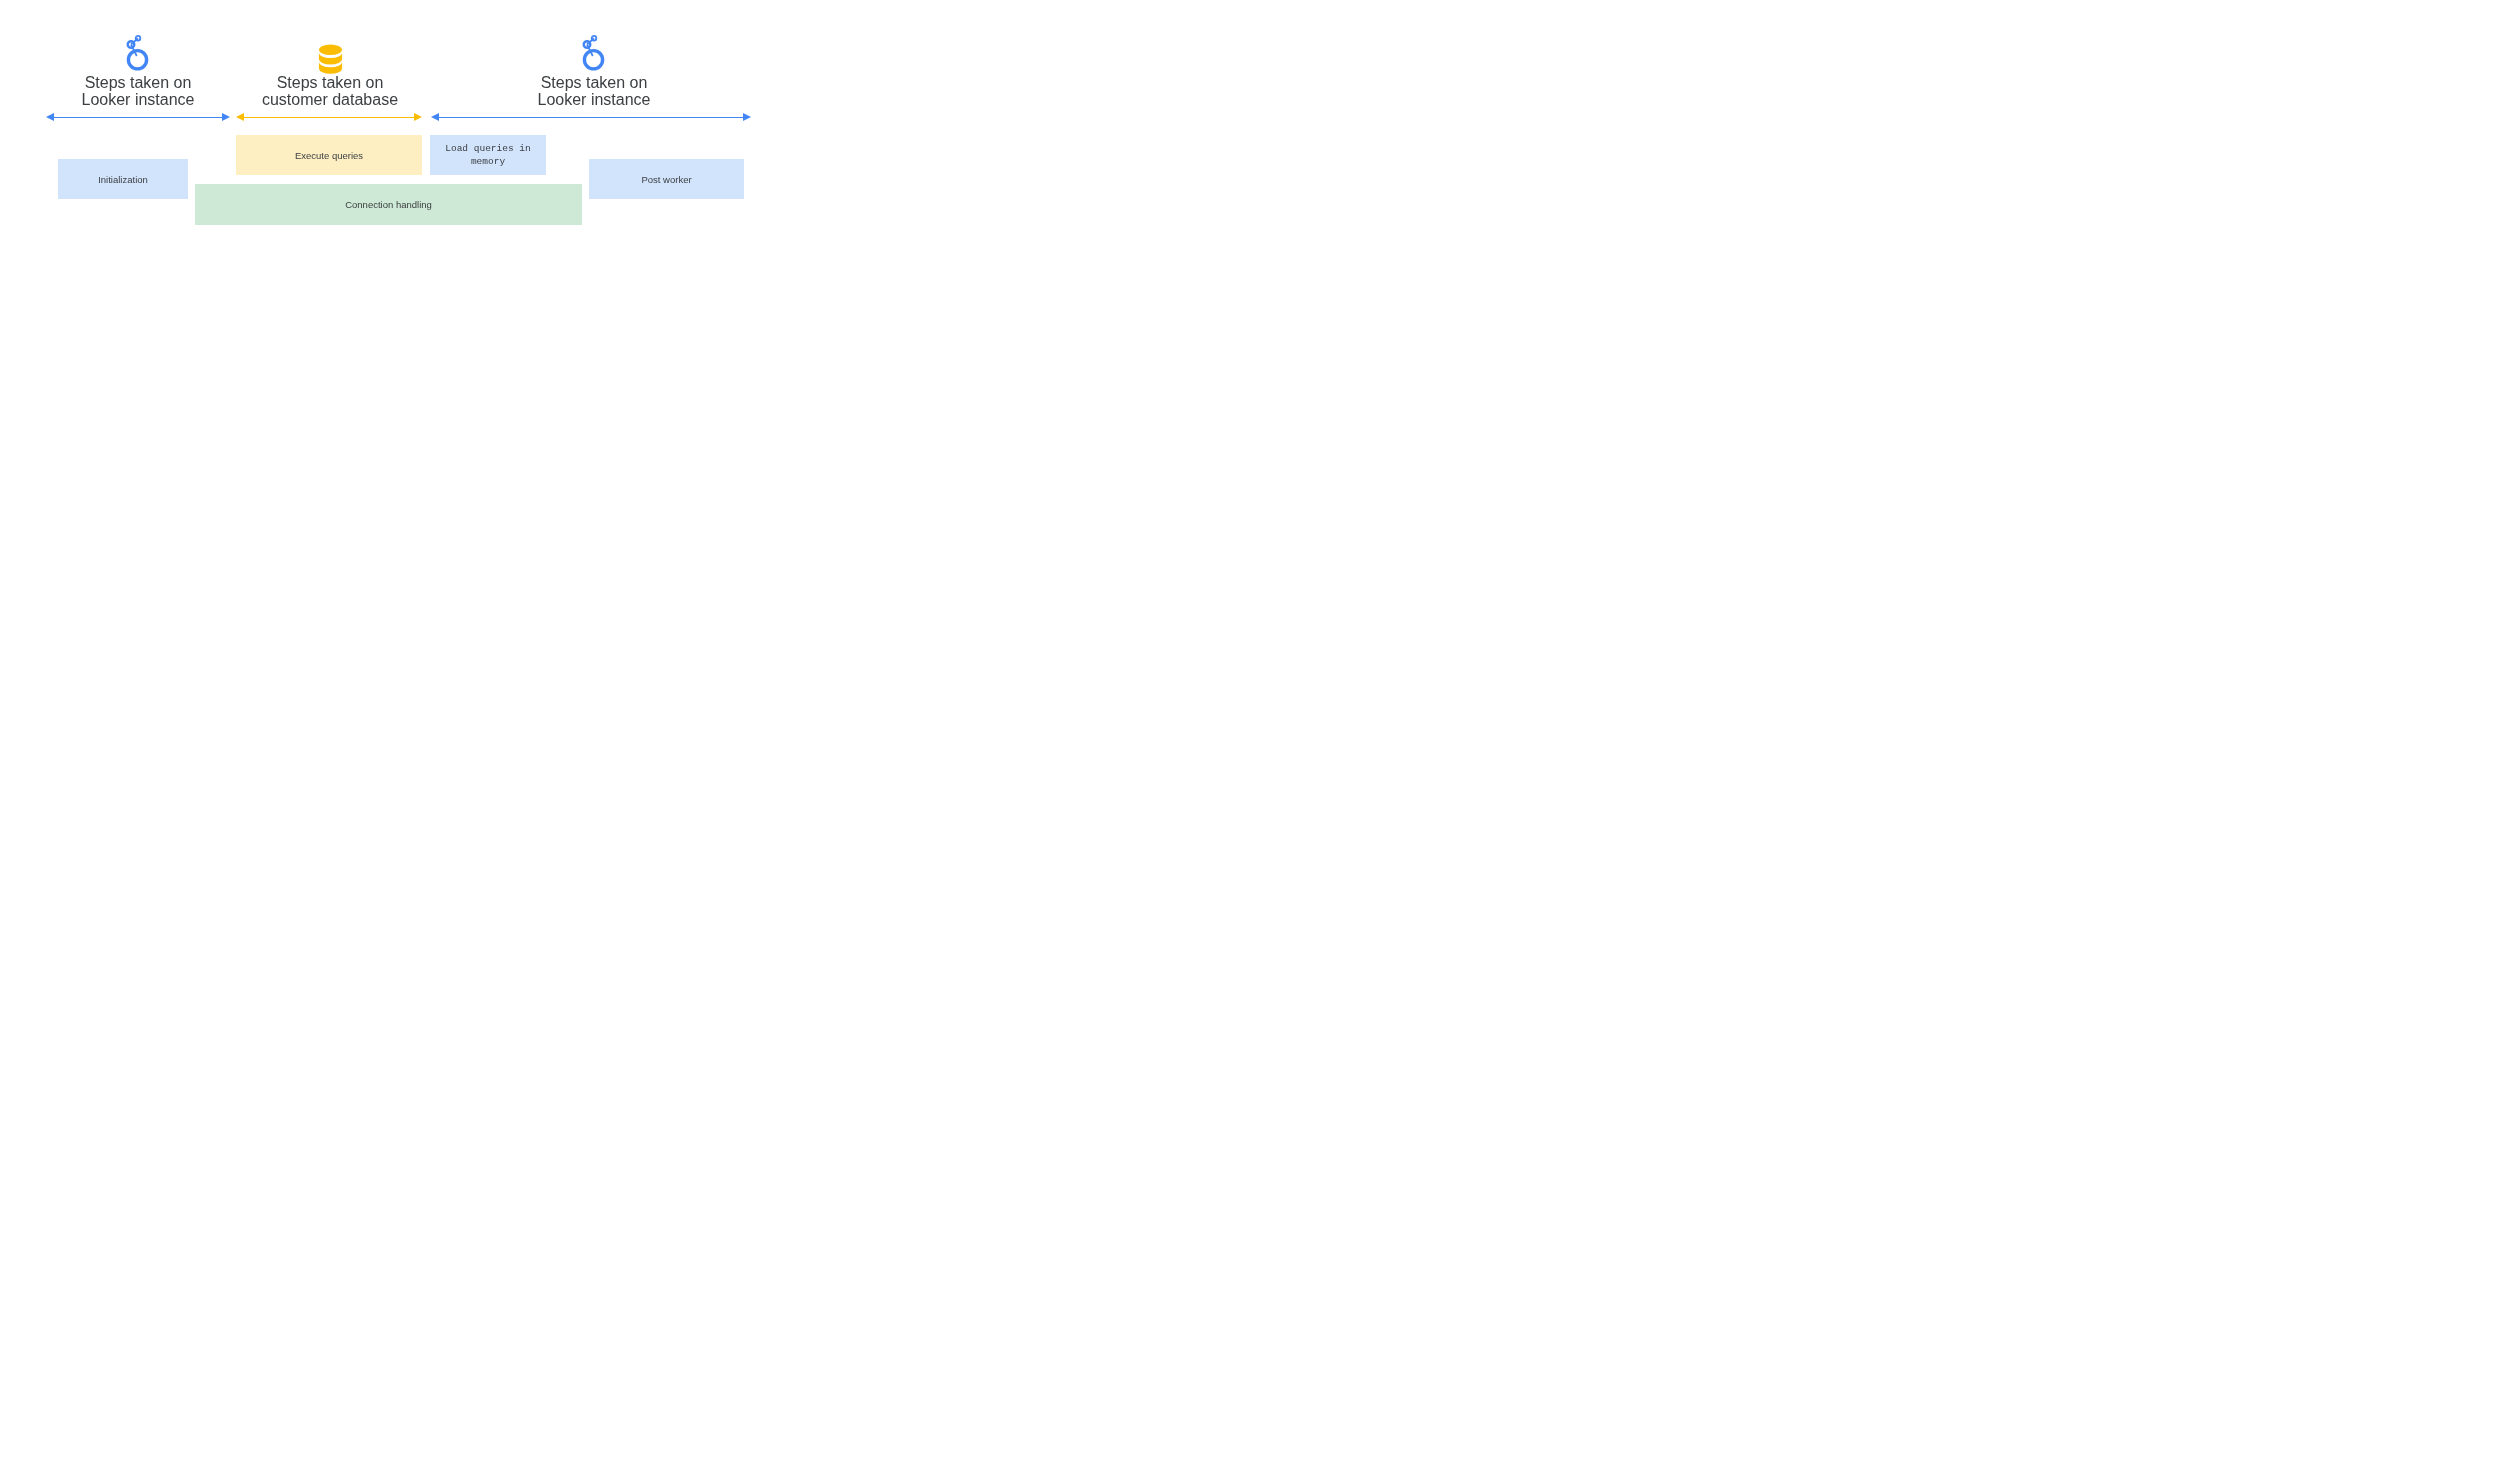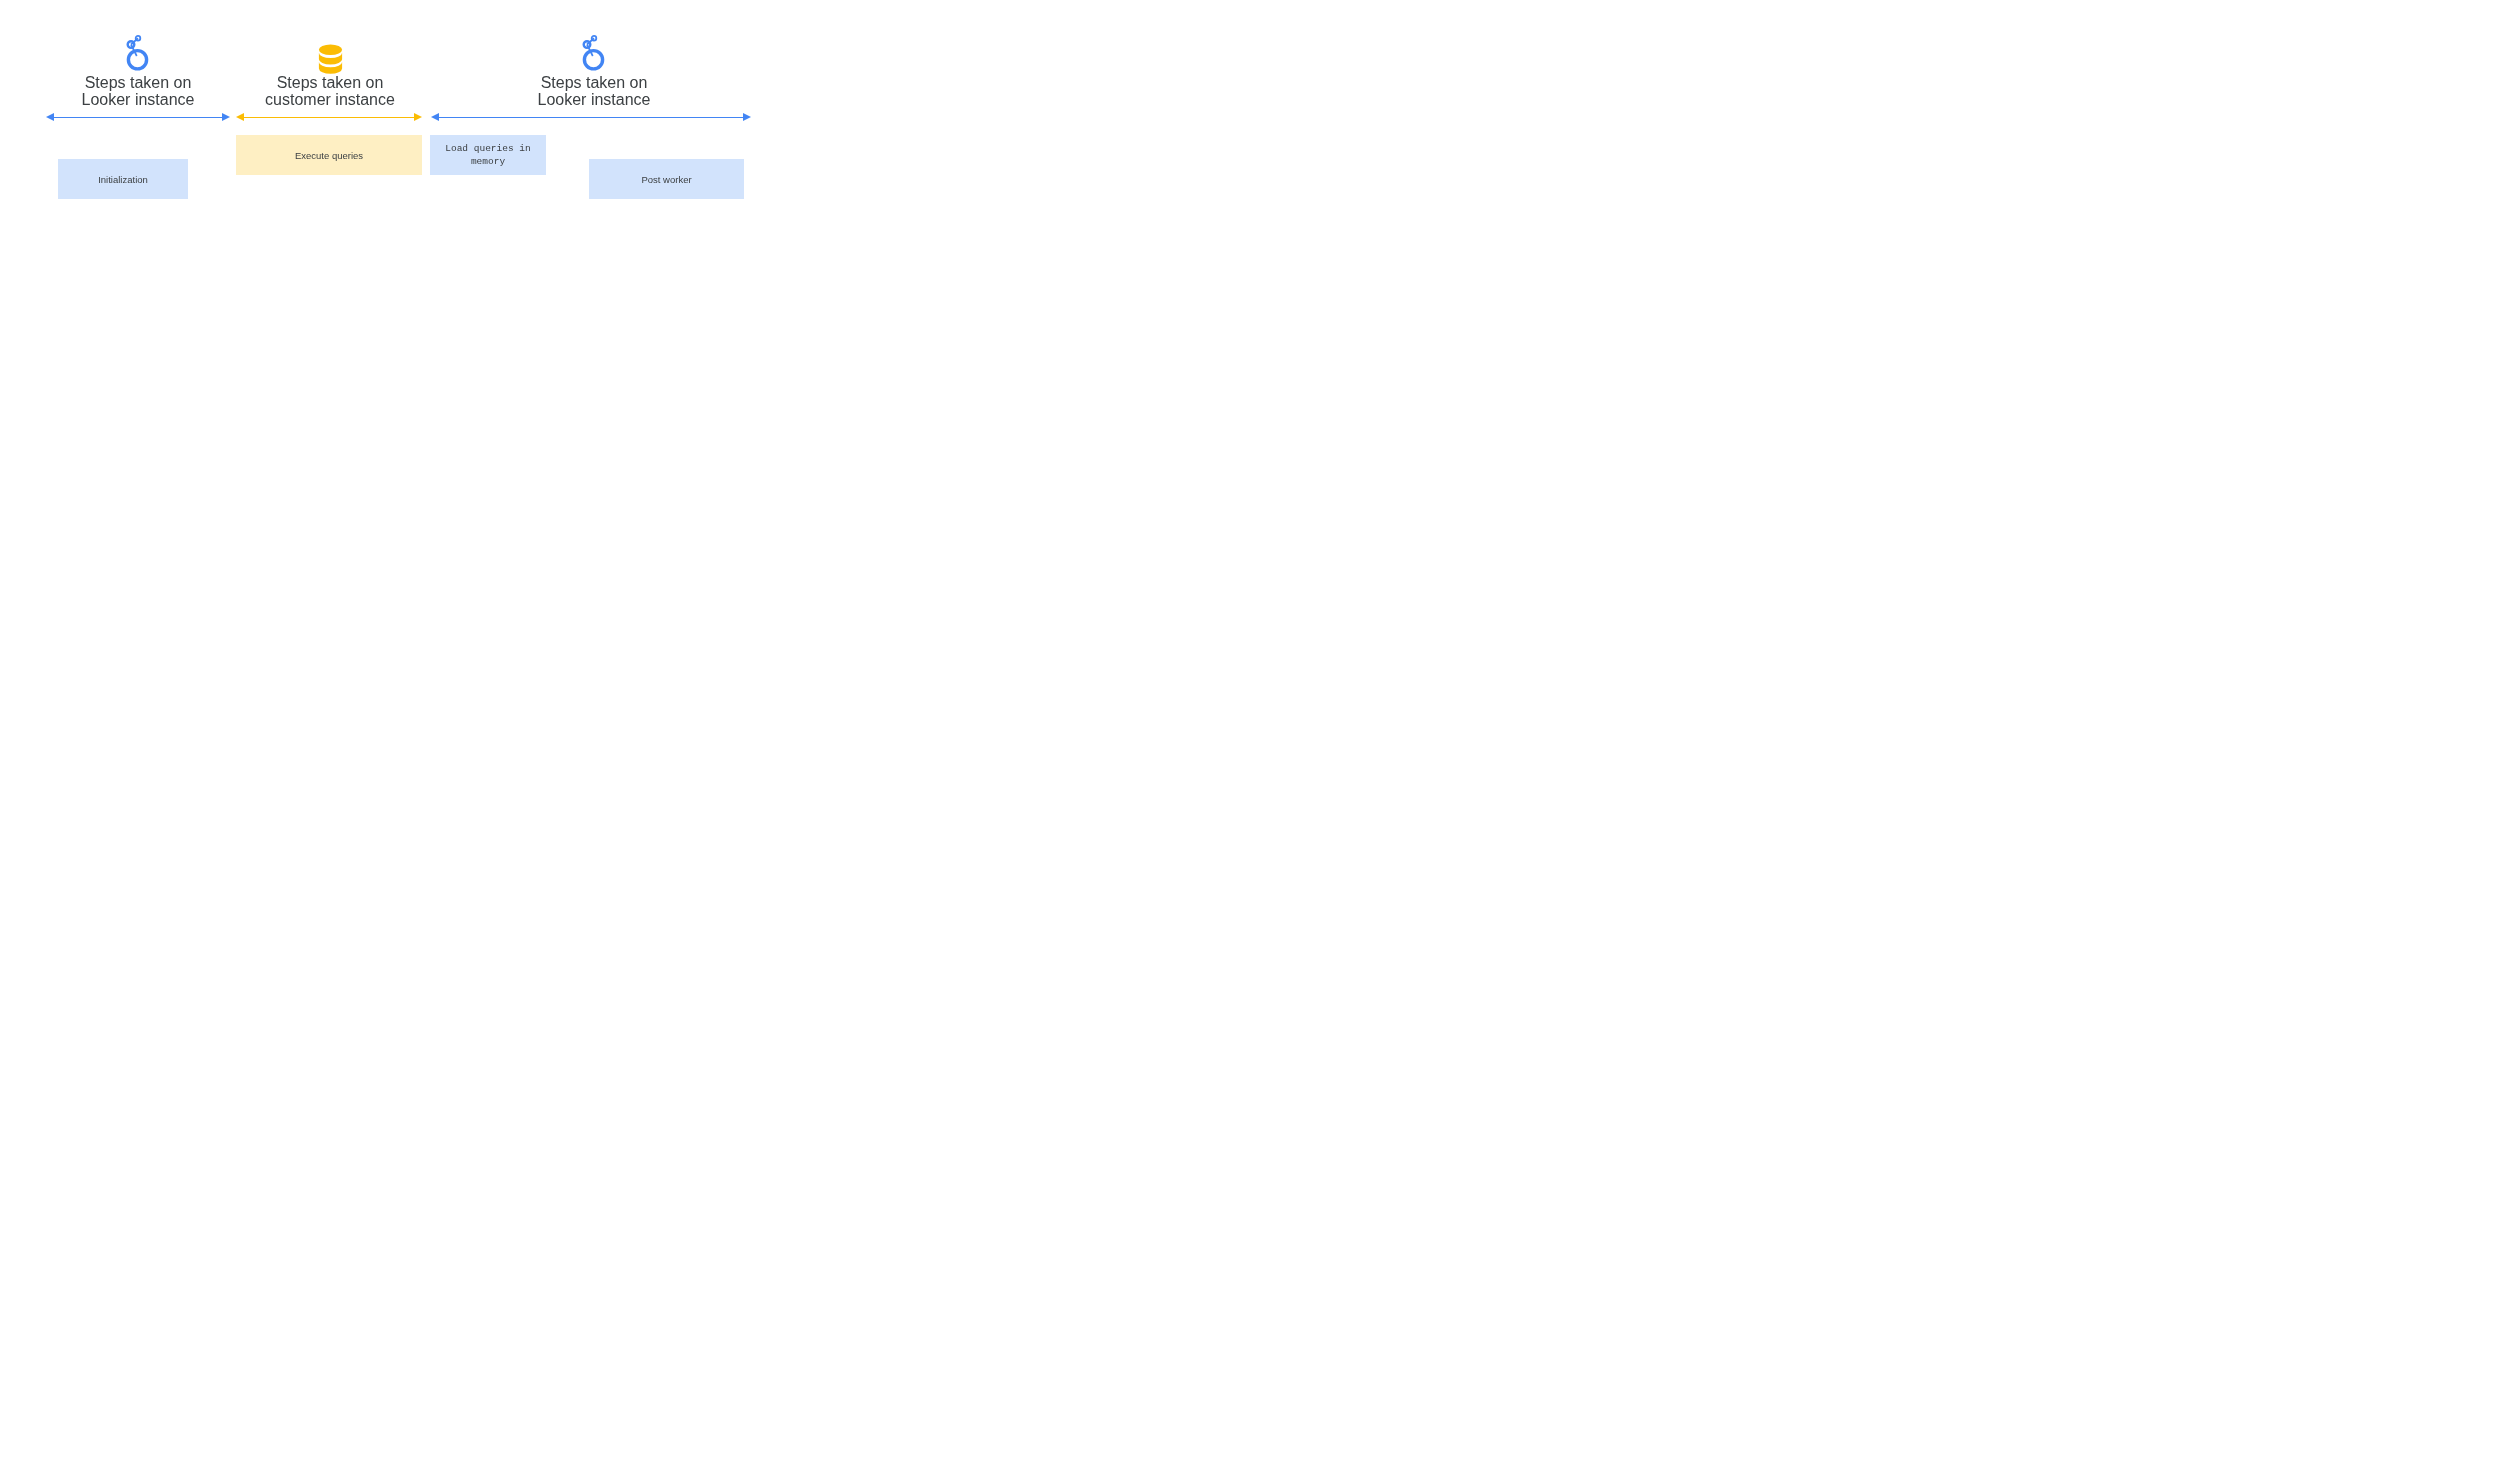--- a/index.html
+++ b/index.html
@@ -130,21 +130,21 @@
     </svg>
   </div>
 
   <div class="hdr-label" id="label-left">
     <div>Steps taken on</div>
     <div>Looker instance</div>
   </div>
 
   <div class="hdr-label" id="label-middle">
     <div>Steps taken on</div>
-    <div>customer instance</div>
+    <div>customer database</div>
   </div>
 
   <div class="hdr-label" id="label-right">
     <div>Steps taken on</div>
     <div>Looker instance</div>
   </div>
 
   <div class="arrow arrow-blue" id="arrow-left">
     <span class="head-left"></span>
     <span class="shaft"></span>
@@ -172,16 +172,19 @@
   </div>
 
   <div class="box box-light-blue" id="box-init">
     <span>Initialization</span>
   </div>
 
   <div class="box box-light-blue" id="box-post">
     <span>Post worker</span>
   </div>
 
+  <div class="box box-light-green" id="box-connection">
+    <span>Connection handling</span>
+  </div>
 
 
 </div>
 
 
 </body></html>

